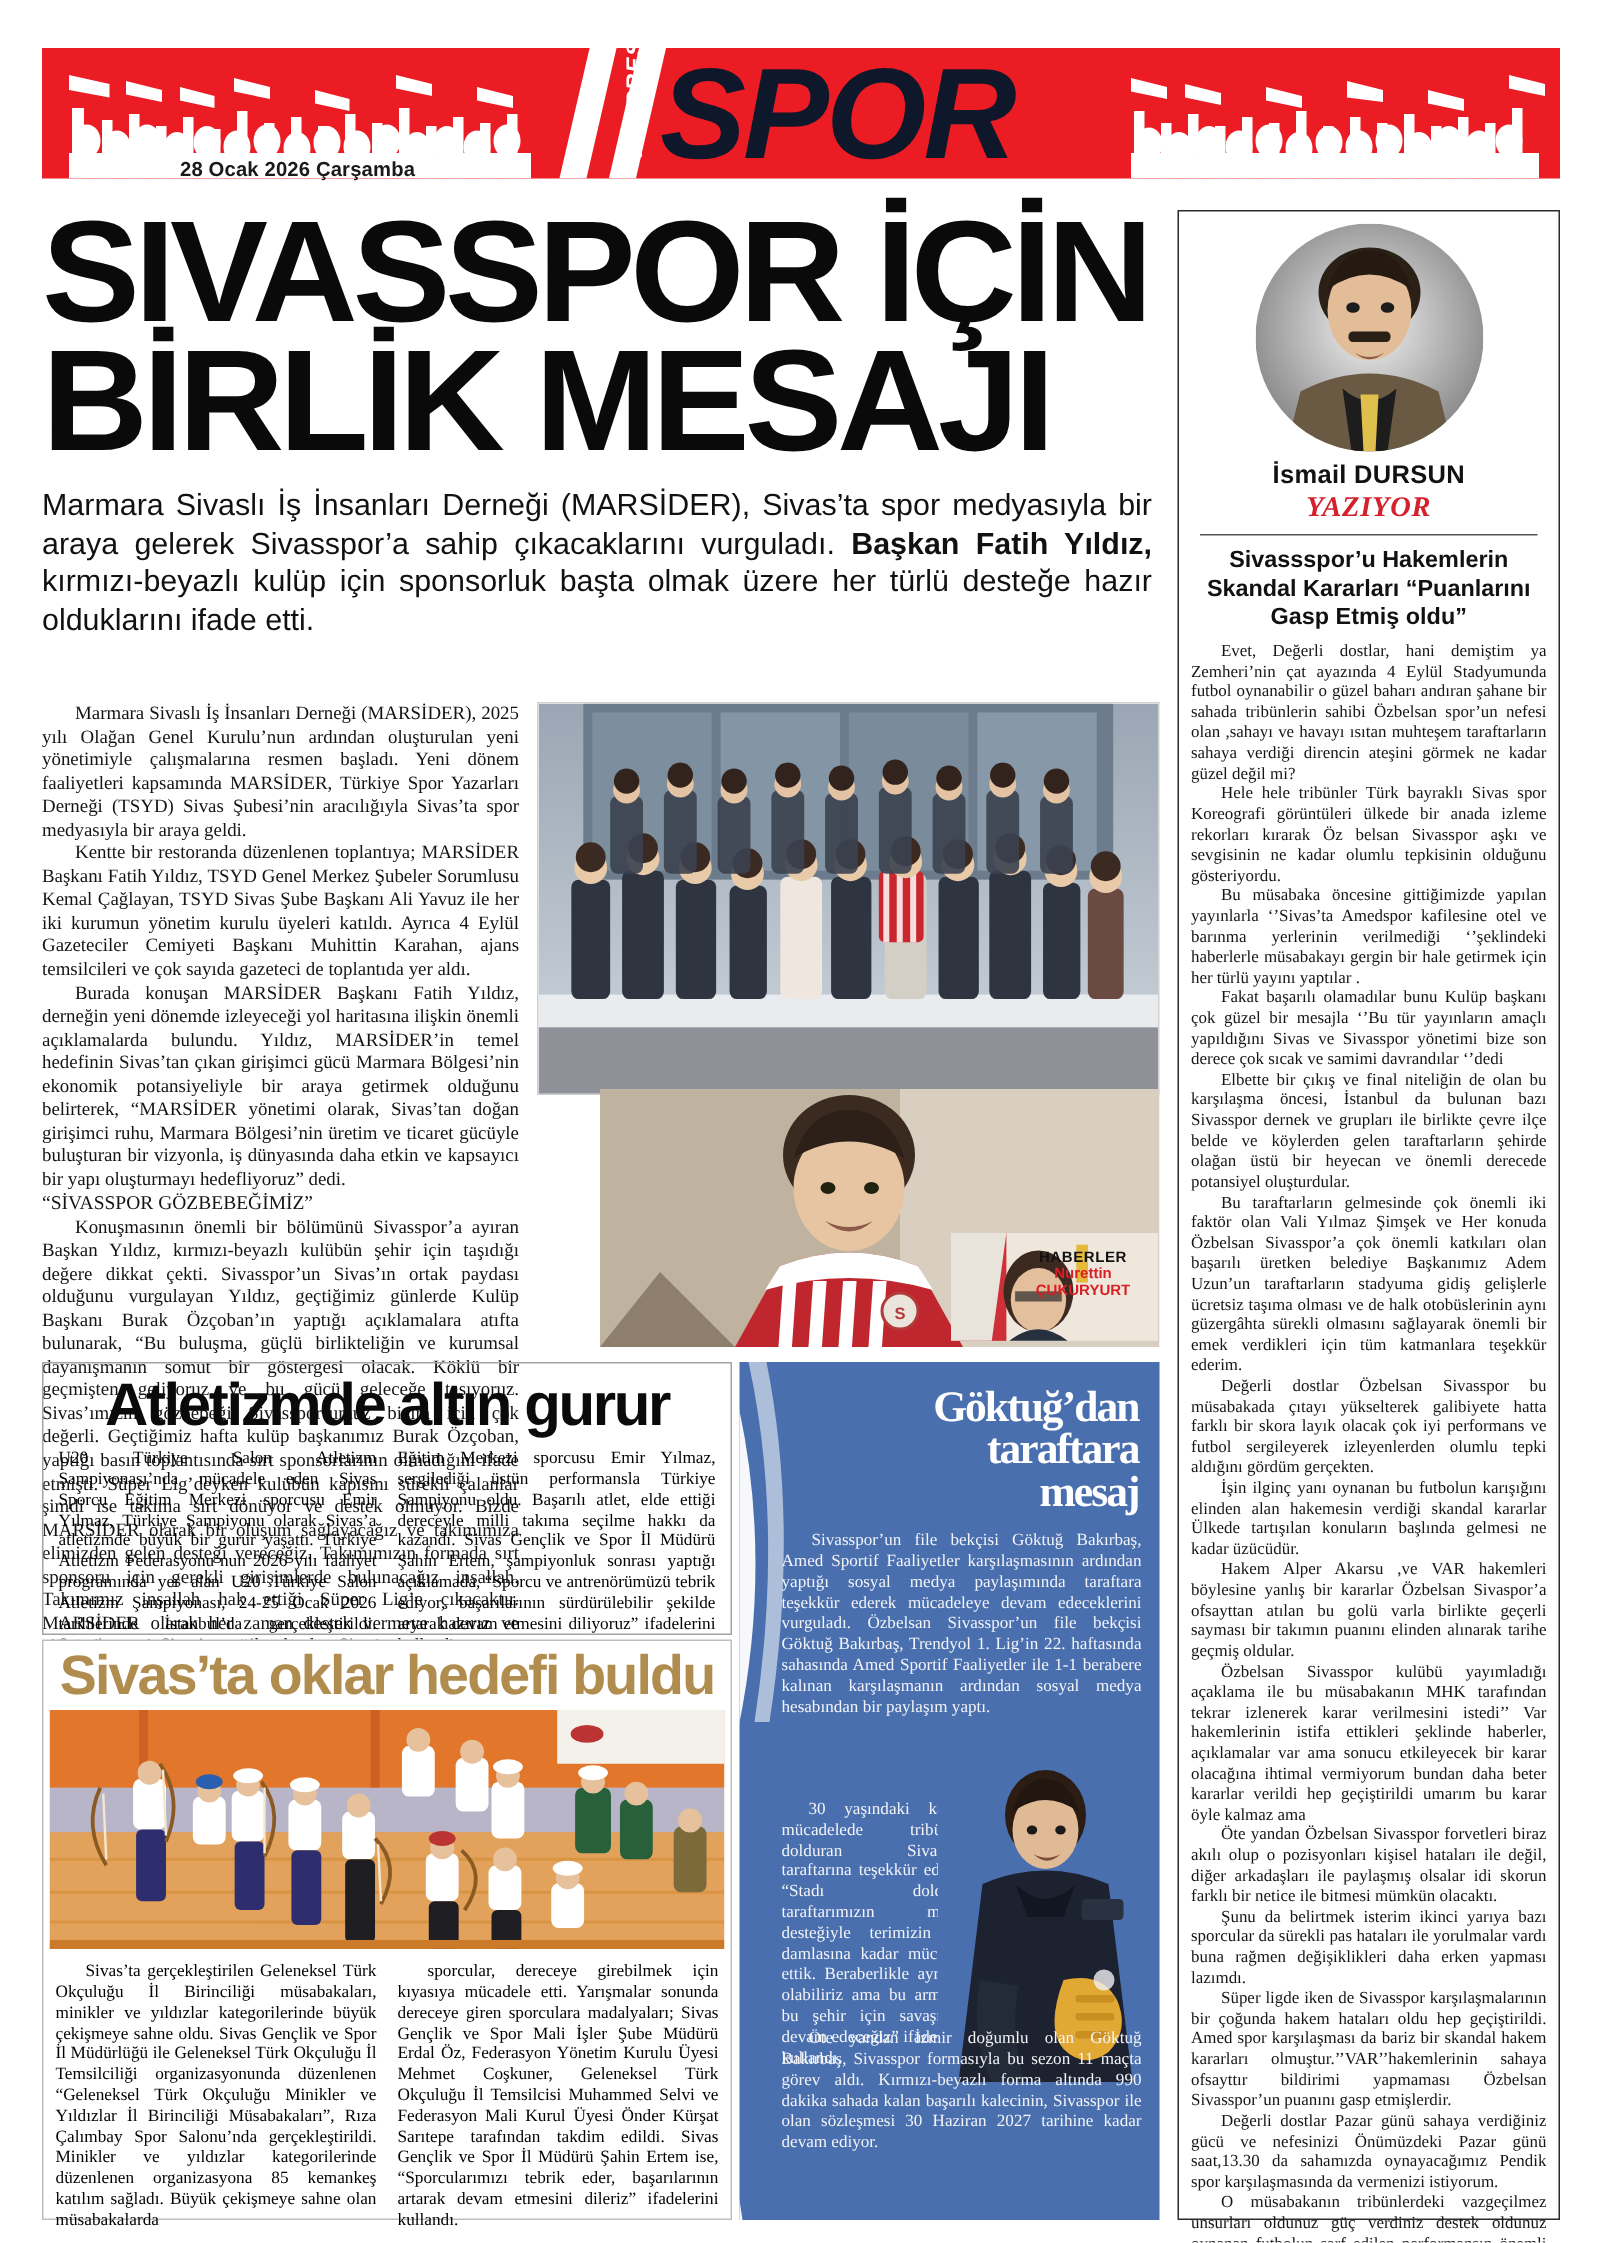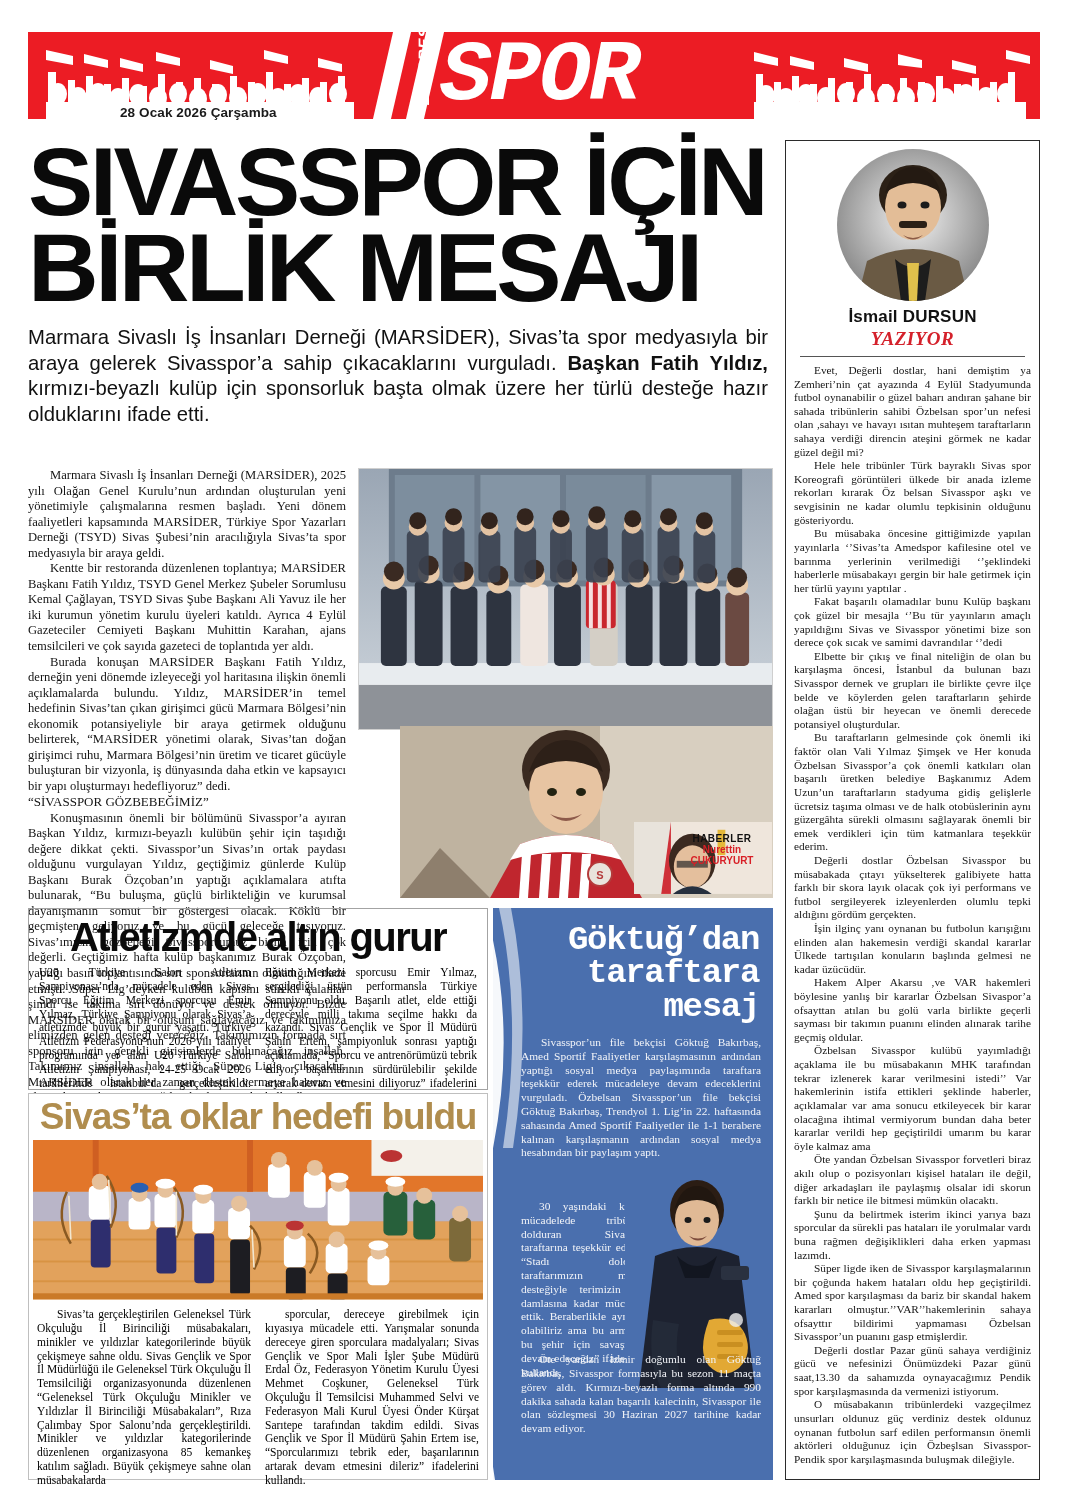--- a/index.html
+++ b/index.html
@@ -42,22 +42,22 @@
     color: #fff;
     font-family: "Liberation Sans", sans-serif;
     font-weight: 800; font-size: 15px;
     letter-spacing: 1px;
     text-align: center;
     line-height: 58px;
   }
 
   .spor-word {
     position: absolute; left: 412px; top: -2px;
-    color: #ffffff;
-    font-family: Liberation Mono, monospace;
+    color: #0f172a;
+    font-family: Liberation Sans, sans-serif;
     font-weight: 900;
     font-size: 86px;
     letter-spacing: -2px;
     font-style: italic;
     line-height: 92px;
     -webkit-text-stroke: 0;
   }
 
   .mast-date {
     position: absolute; left: 120px; top: 105px;
@@ -173,23 +173,23 @@
     background: #4a6fae;
     overflow: hidden;
     color: #fff;
   }
   .gok-swoosh {
     position: absolute; left: -18px; top: 0; width: 70px; height: 100%;
   }
   .h-gok {
     position: relative;
     margin: 16px 14px 0 30px;
-    font-family: Liberation Mono, monospace;
+    font-family: Liberation Serif, serif;
     font-weight: 900;
-    font-size: 34px;
+    font-size: 29px;
     line-height: 0.98;
     letter-spacing: -1.3px;
     text-align: right;
     color: #ffffff;
   }
   .gok-lead {
     position: relative;
     margin: 12px 12px 0 28px;
     font-size: 11.4px;
     line-height: 1.21;
@@ -732,20 +732,21 @@
       <rect x="62" y="72" width="28" height="7" rx="3" fill="#2a1f16"></rect>
       <path d="M66 86 q10 6 20 0 q-10 9 -20 0z" fill="#8b5a46"></path>
       <path d="M30 112 q46 -24 92 0 l10 40 l-112 0 z" fill="#6a5a44"></path>
       <path d="M58 110 q18 16 36 0 l-6 42 l-24 0 z" fill="#1d1d1d"></path>
       <path d="M70 114 l12 0 l-2 38 l-8 0 z" fill="#e0c04c"></path>
     </svg>
   </div>
   <div class="col-name">İsmail DURSUN</div>
   <div class="col-yaziyor">YAZIYOR</div>
   <div class="col-rule"></div>
+  <div class="col-title">Sivassspor’u Hakemlerin Skandal Kararları “Puanlarını Gasp Etmiş oldu”</div>
   <div class="col-text">
     <p>Evet, Değerli dostlar, hani demiştim ya Zemheri’nin çat ayazında 4 Eylül Stadyumunda futbol oynanabilir  o güzel baharı andıran şahane bir sahada tribünlerin sahibi Özbelsan spor’un nefesi olan ,sahayı ve havayı ısıtan  muhteşem taraftarların sahaya verdiği direncin ateşini görmek ne kadar güzel değil mi?</p>
     <p>Hele hele tribünler Türk bayraklı Sivas spor Koreografi görüntüleri ülkede bir anada izleme rekorları kırarak Öz belsan Sivasspor aşkı ve sevgisinin  ne kadar olumlu tepkisinin olduğunu gösteriyordu.</p>
     <p>Bu müsabaka öncesine gittiğimizde yapılan yayınlarla ‘’Sivas’ta  Amedspor kafilesine otel ve barınma yerlerinin verilmediği ‘’şeklindeki haberlerle müsabakayı gergin bir hale getirmek için her türlü yayını yaptılar .</p>
     <p>Fakat başarılı olamadılar bunu Kulüp başkanı çok güzel bir mesajla ‘’Bu tür yayınların amaçlı yapıldığını Sivas ve Sivasspor yönetimi bize son derece çok sıcak ve samimi davrandılar ‘’dedi</p>
     <p>Elbette bir çıkış ve final niteliğin de olan bu karşılaşma  öncesi, İstanbul da bulunan bazı Sivasspor dernek ve grupları ile birlikte  çevre ilçe belde ve köylerden gelen taraftarların şehirde olağan üstü bir heyecan ve önemli derecede potansiyel oluşturdular.</p>
     <p>Bu taraftarların gelmesinde çok önemli iki faktör olan Vali Yılmaz Şimşek ve Her konuda Özbelsan Sivasspor’a çok önemli katkıları olan başarılı üretken belediye Başkanımız Adem Uzun’un taraftarların stadyuma gidiş gelişlerle   ücretsiz taşıma olması ve de halk otobüslerinin aynı güzergâhta sürekli olmasını sağlayarak önemli bir emek verdikleri için tüm katmanlara teşekkür ederim.</p>
     <p>Değerli dostlar Özbelsan Sivasspor bu müsabakada çıtayı yükselterek galibiyete hatta farklı bir skora layık olacak  çok iyi performans  ve futbol sergileyerek izleyenlerden olumlu tepki aldığını gördüm gerçekten.</p>
     <p>İşin ilginç yanı oynanan bu futbolun karışığını elinden alan hakemesin verdiği skandal kararlar Ülkede tartışılan konuların başlında gelmesi ne kadar üzücüdür.</p>
     <p>Hakem Alper  Akarsu ,ve VAR hakemleri böylesine yanlış bir kararlar Özbelsan Sivaspor’a ofsayttan atılan  bu golü varla birlikte geçerli sayması  bir takımın puanını elinden alınarak tarihe geçmiş oldular.</p>

